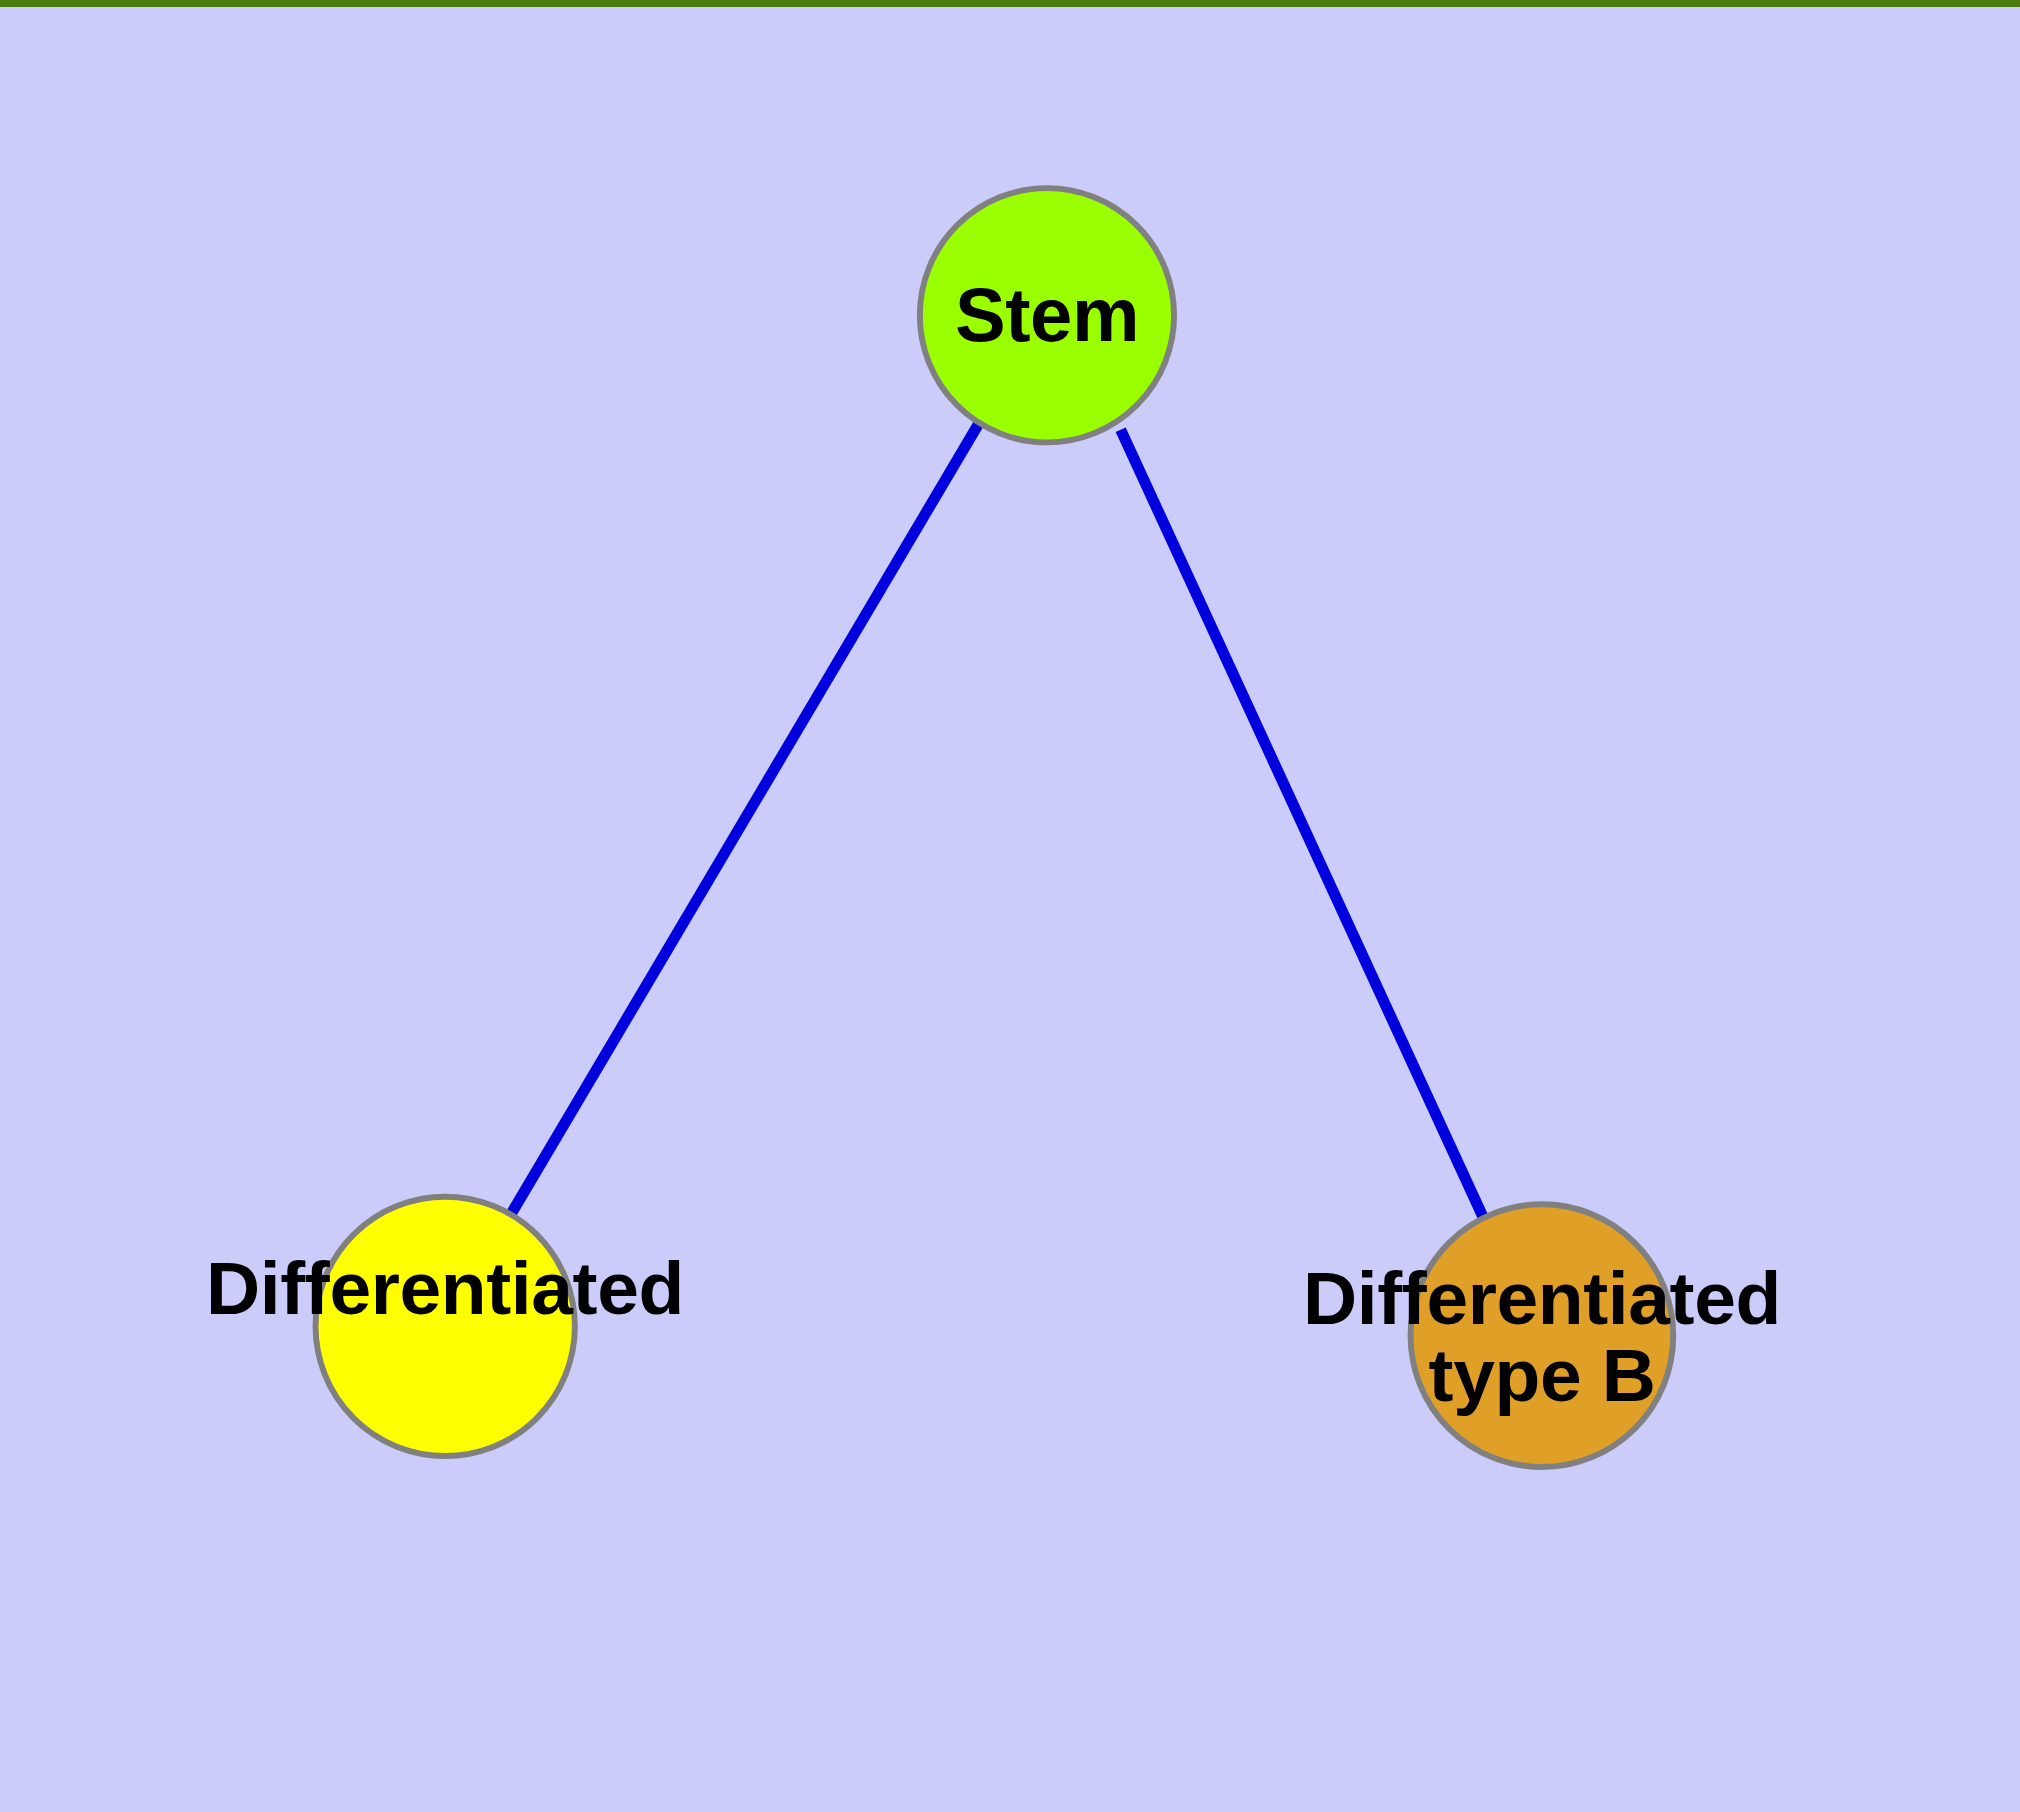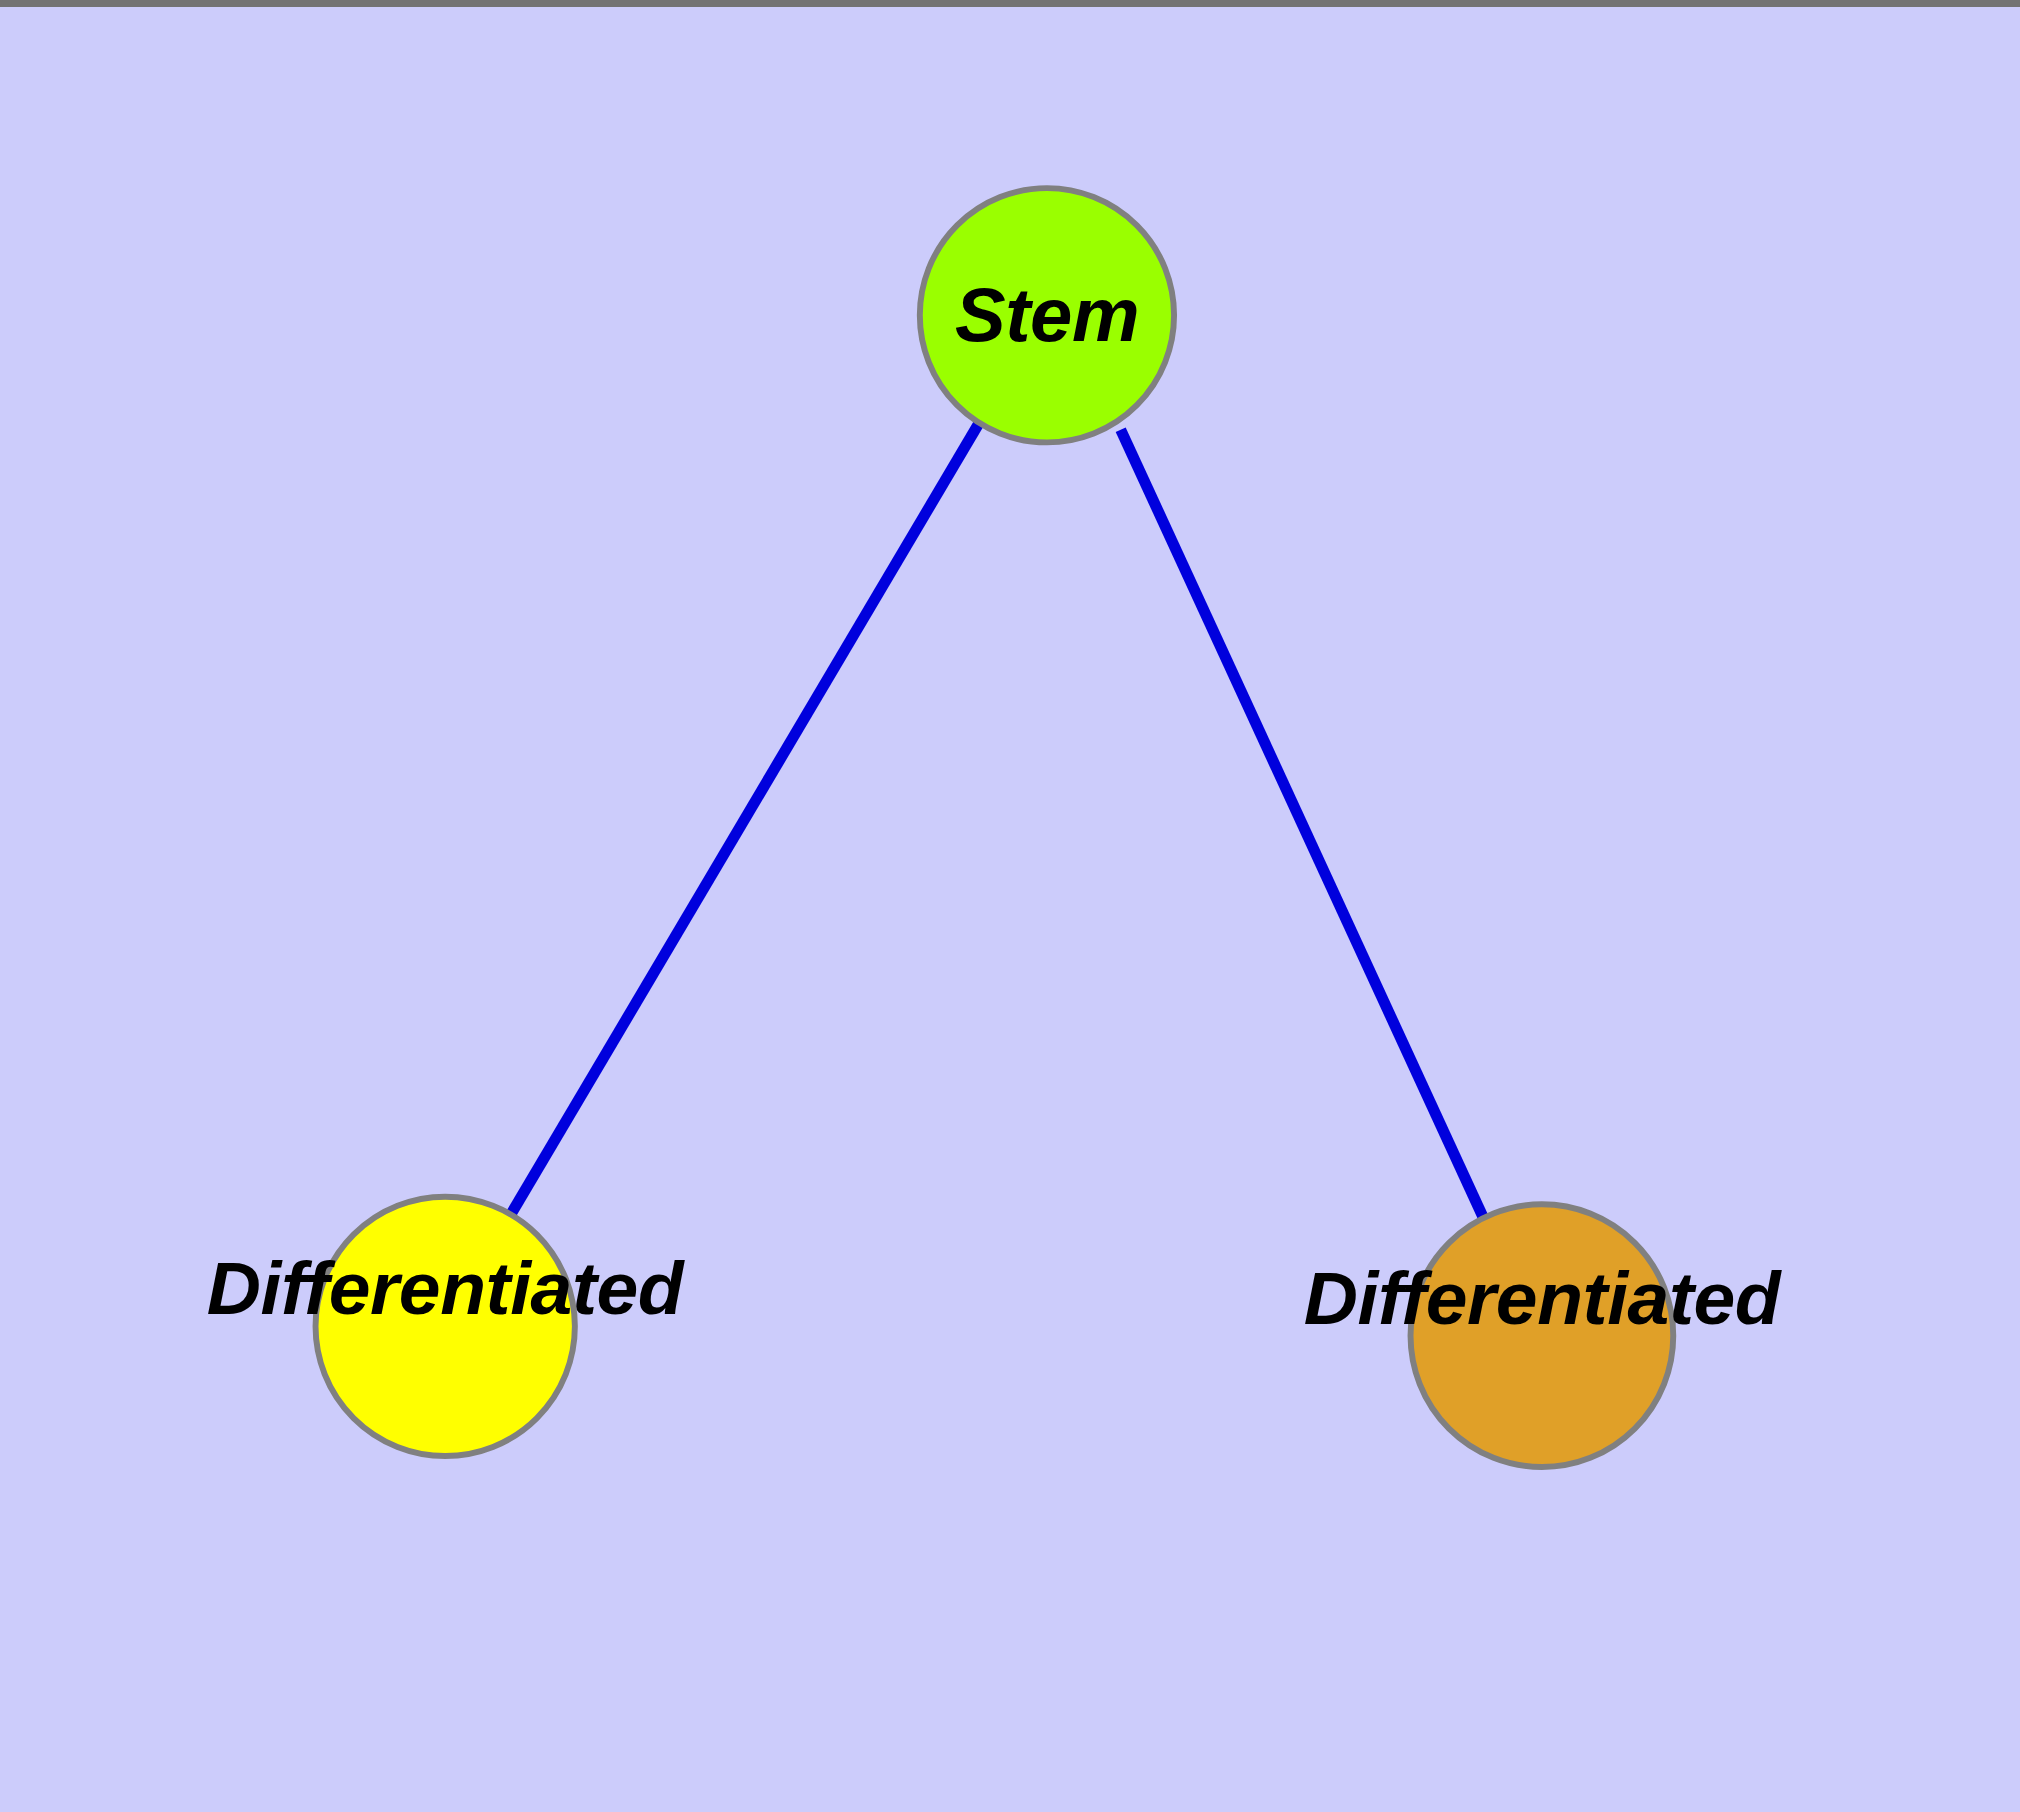--- a/index.html
+++ b/index.html
@@ -68,21 +68,21 @@
     left: 1203px;
     top: 1249px;
     width: 678px;
     font-size: 75px;
   }
   .label-line { display: block; }
 </style>
 </head>
 <body>
 
-<div id="stage" style="width: 2021px; height: 1812px; background: #737373; font-style: italic;">
+<div id="stage" style="width: 2021px; height: 1812px; background: #4d7c0f;">
 
   <div id="canvas-bg" style="background: rgb(204, 204, 251);"></div>
 
   <svg id="graph-svg" viewBox="0 0 2384 2138" xmlns="http://www.w3.org/2000/svg">
 
     <g>
       <line class="edge-line" x1="1155" y1="499" x2="600" y2="1437" stroke="#0000dd" stroke-width="13"></line>
       <line class="edge-line" x1="1322" y1="507" x2="1750" y2="1437" stroke="#0000dd" stroke-width="13"></line>
     </g>
 
@@ -96,16 +96,17 @@
   <div class="node-label" id="label-stem" style="color: rgb(0, 0, 0); top: 276px;">
     <span class="label-line">Stem</span>
   </div>
 
   <div class="node-label" id="label-a" style="color: rgb(0, 0, 0); top: 1250px;">
     <span class="label-line">Differentiated</span>
   </div>
 
   <div class="node-label" id="label-b" style="color: rgb(0, 0, 0); top: 1260px;">
     <span class="label-line">Differentiated</span>
+    <span class="label-line">type B</span>
   </div>
 
 </div>
 
 
 </body></html>

